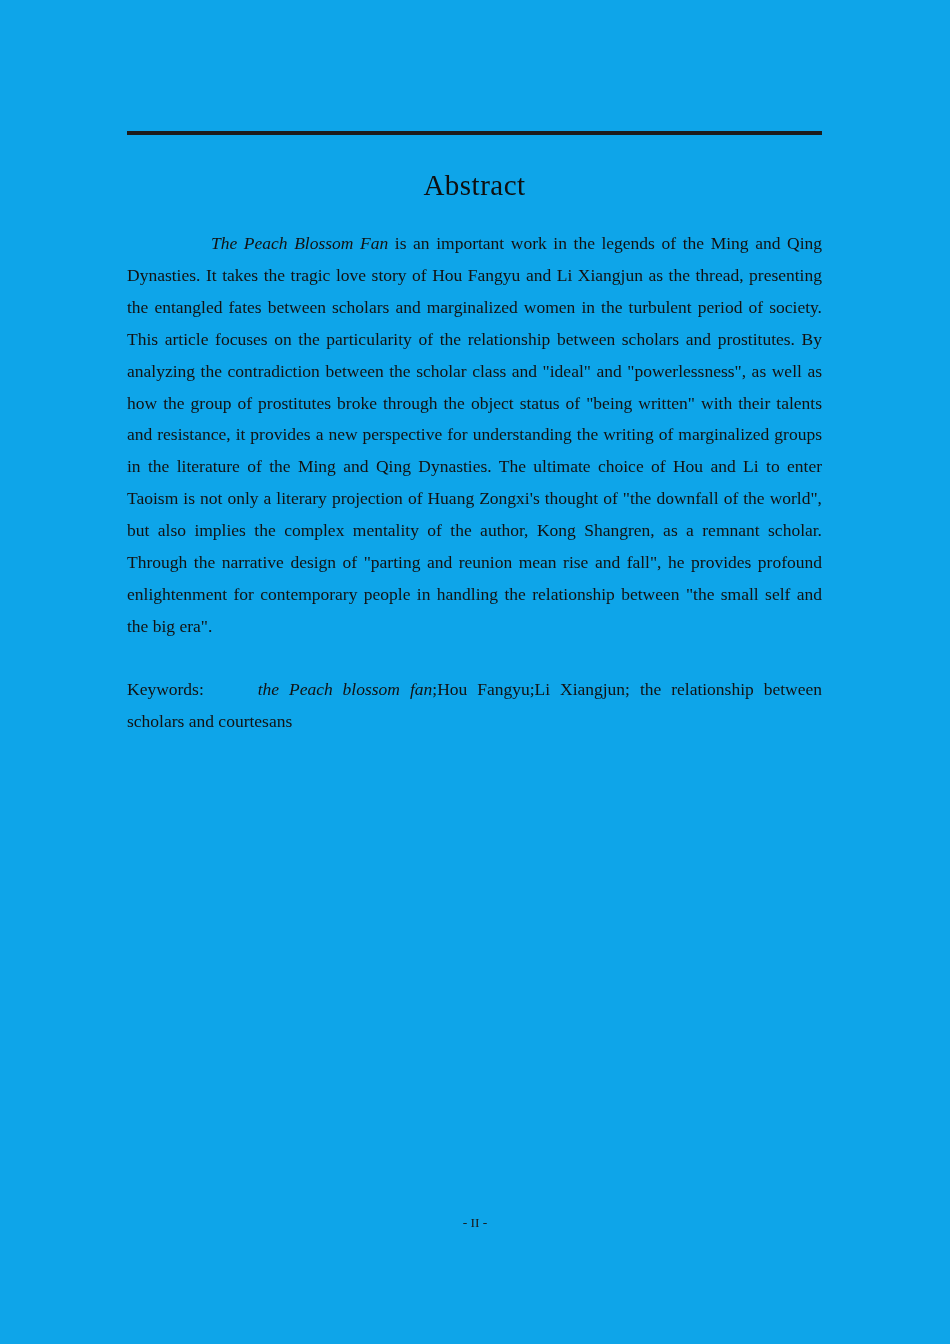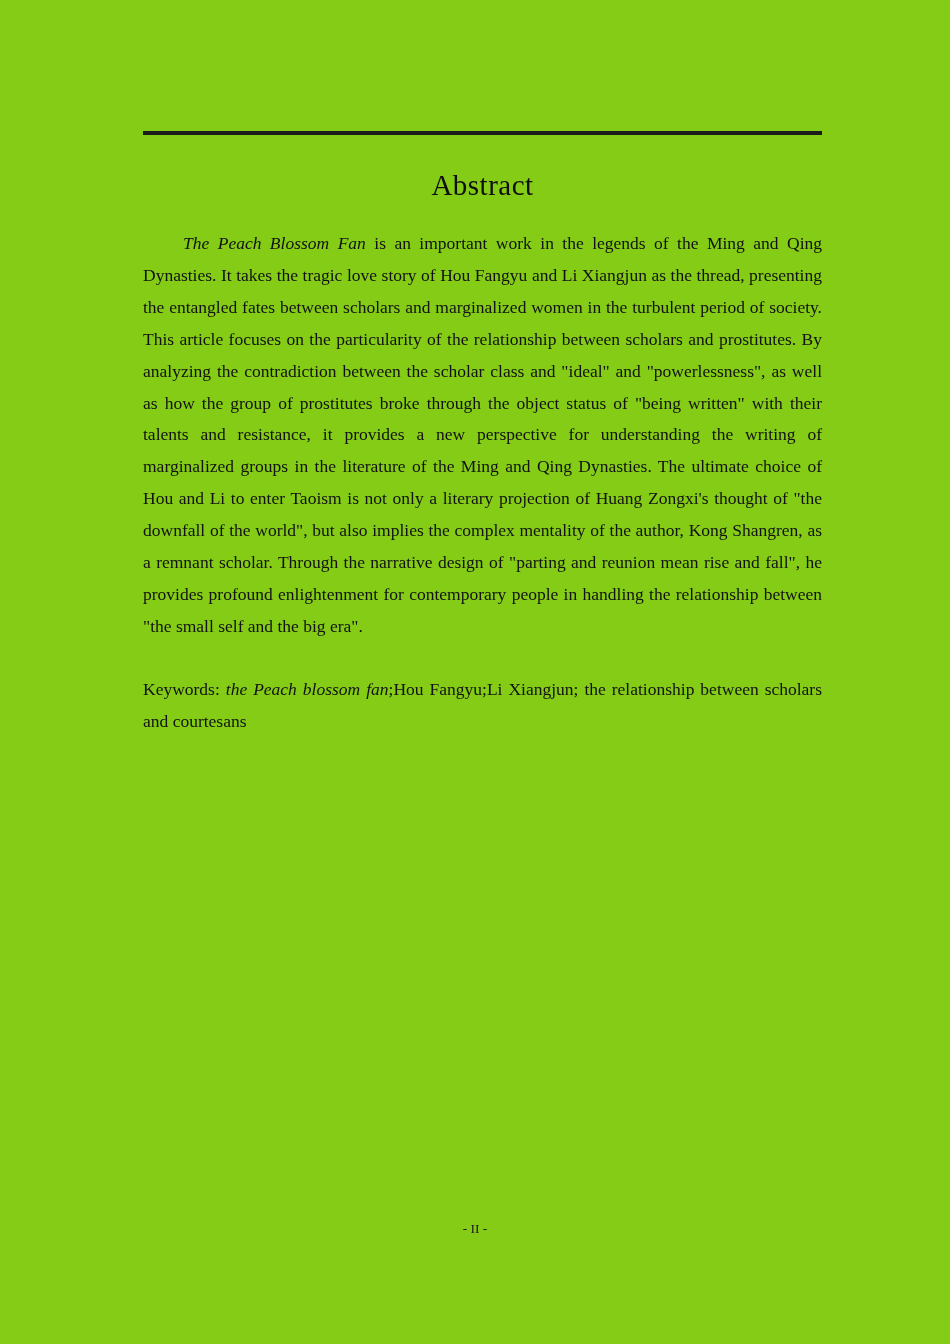--- a/index.html
+++ b/index.html
@@ -6,23 +6,22 @@
   html, body { background: #ffffff; }
   body {
     width: 950px;
     font-family: "Liberation Serif", "DejaVu Serif", serif;
     color: #111111;
   }
   .sheet {
     position: relative;
     width: 950px;
     height: 1344px;
-    background: #84cc16;
+    background: #0ea5e9;
     overflow: hidden;
-    padding-left: 16px;
   }
   .content {
     padding: 0 128px 0 127px;
   }
   .double-rule {
     margin-top: 131px;
     height: 4px;
     border-top: 3px solid #1c1c1c;
     border-bottom: 1px solid #1c1c1c;
   }
@@ -43,25 +42,25 @@
     color: #121212;
   }
   .keywords {
     margin-top: 31px;
     font-size: 17.5px;
     line-height: 31.9px;
     text-align: justify;
     color: #121212;
   }
   .keywords strong { font-weight: 400; }
-  em { font-style: italic; }
+  em { font-style: italic; margin-left: 44px; }
   .footer {
     position: absolute;
     left: 0;
-    bottom: 107px;
+    bottom: 113px;
     width: 100%;
     text-align: center;
     font-size: 13.5px;
     color: #1a1a1a;
   }
 </style>
 </head>
 <body>
 
 <div class="sheet">

